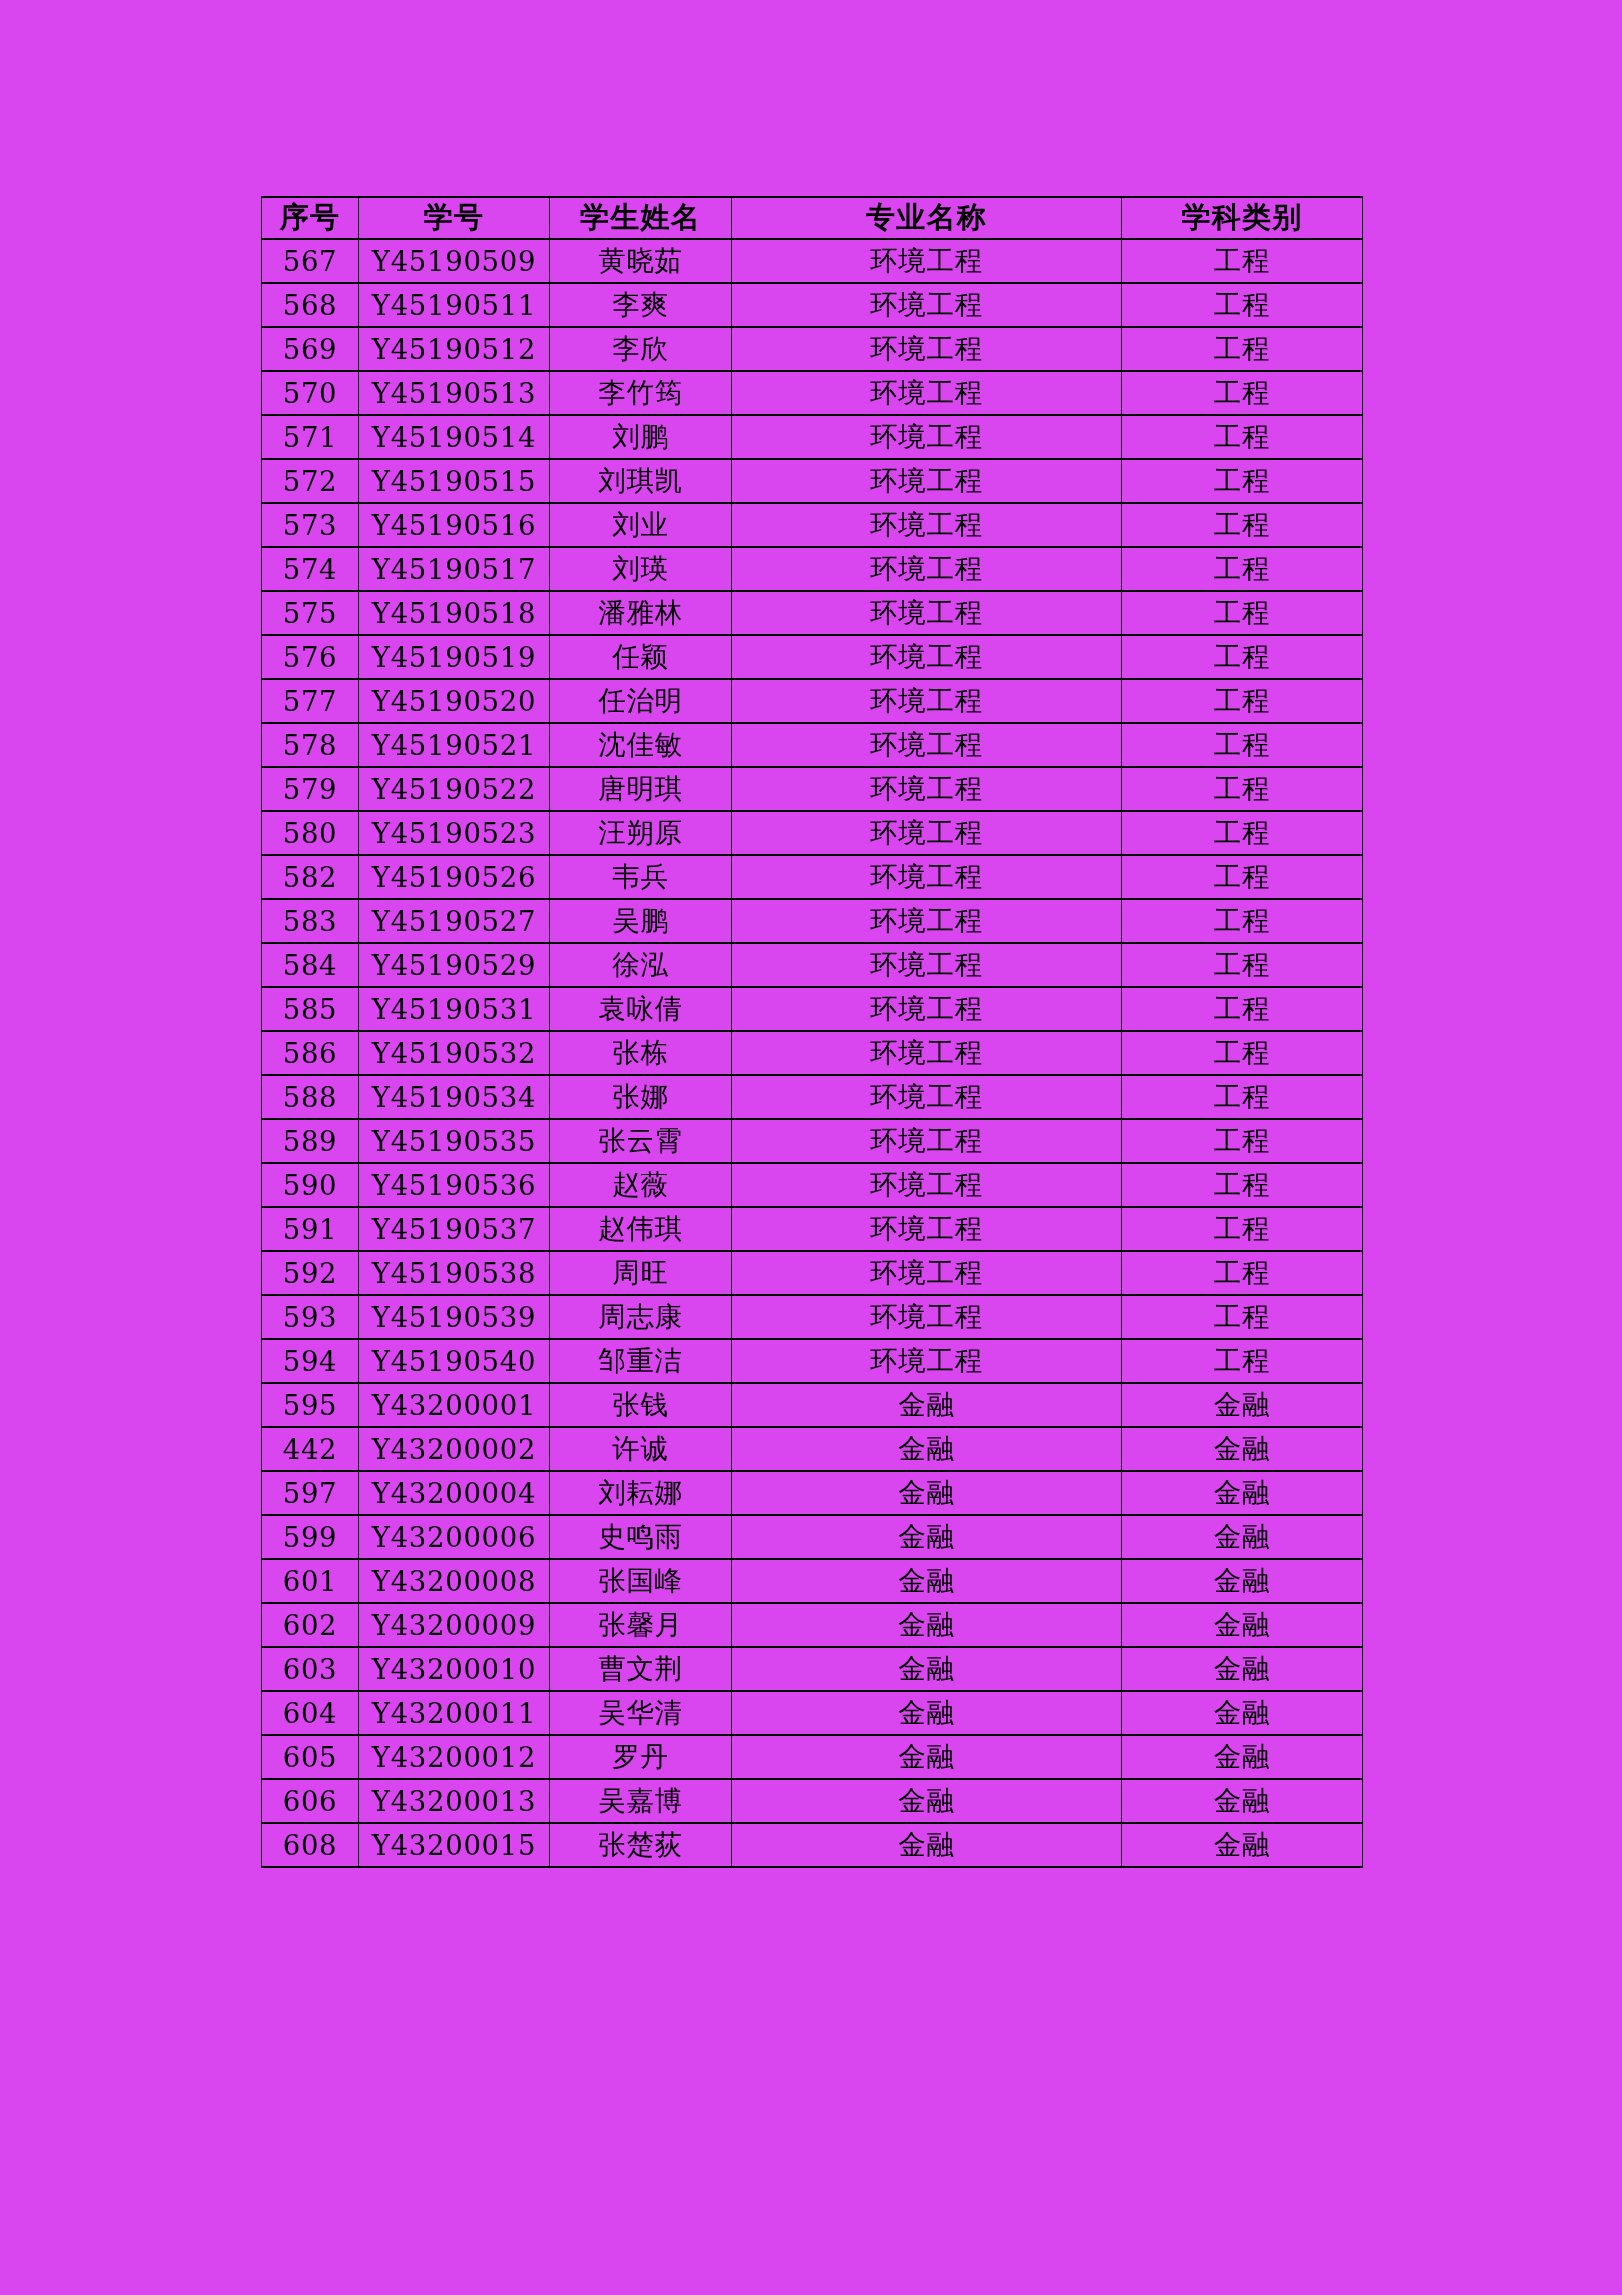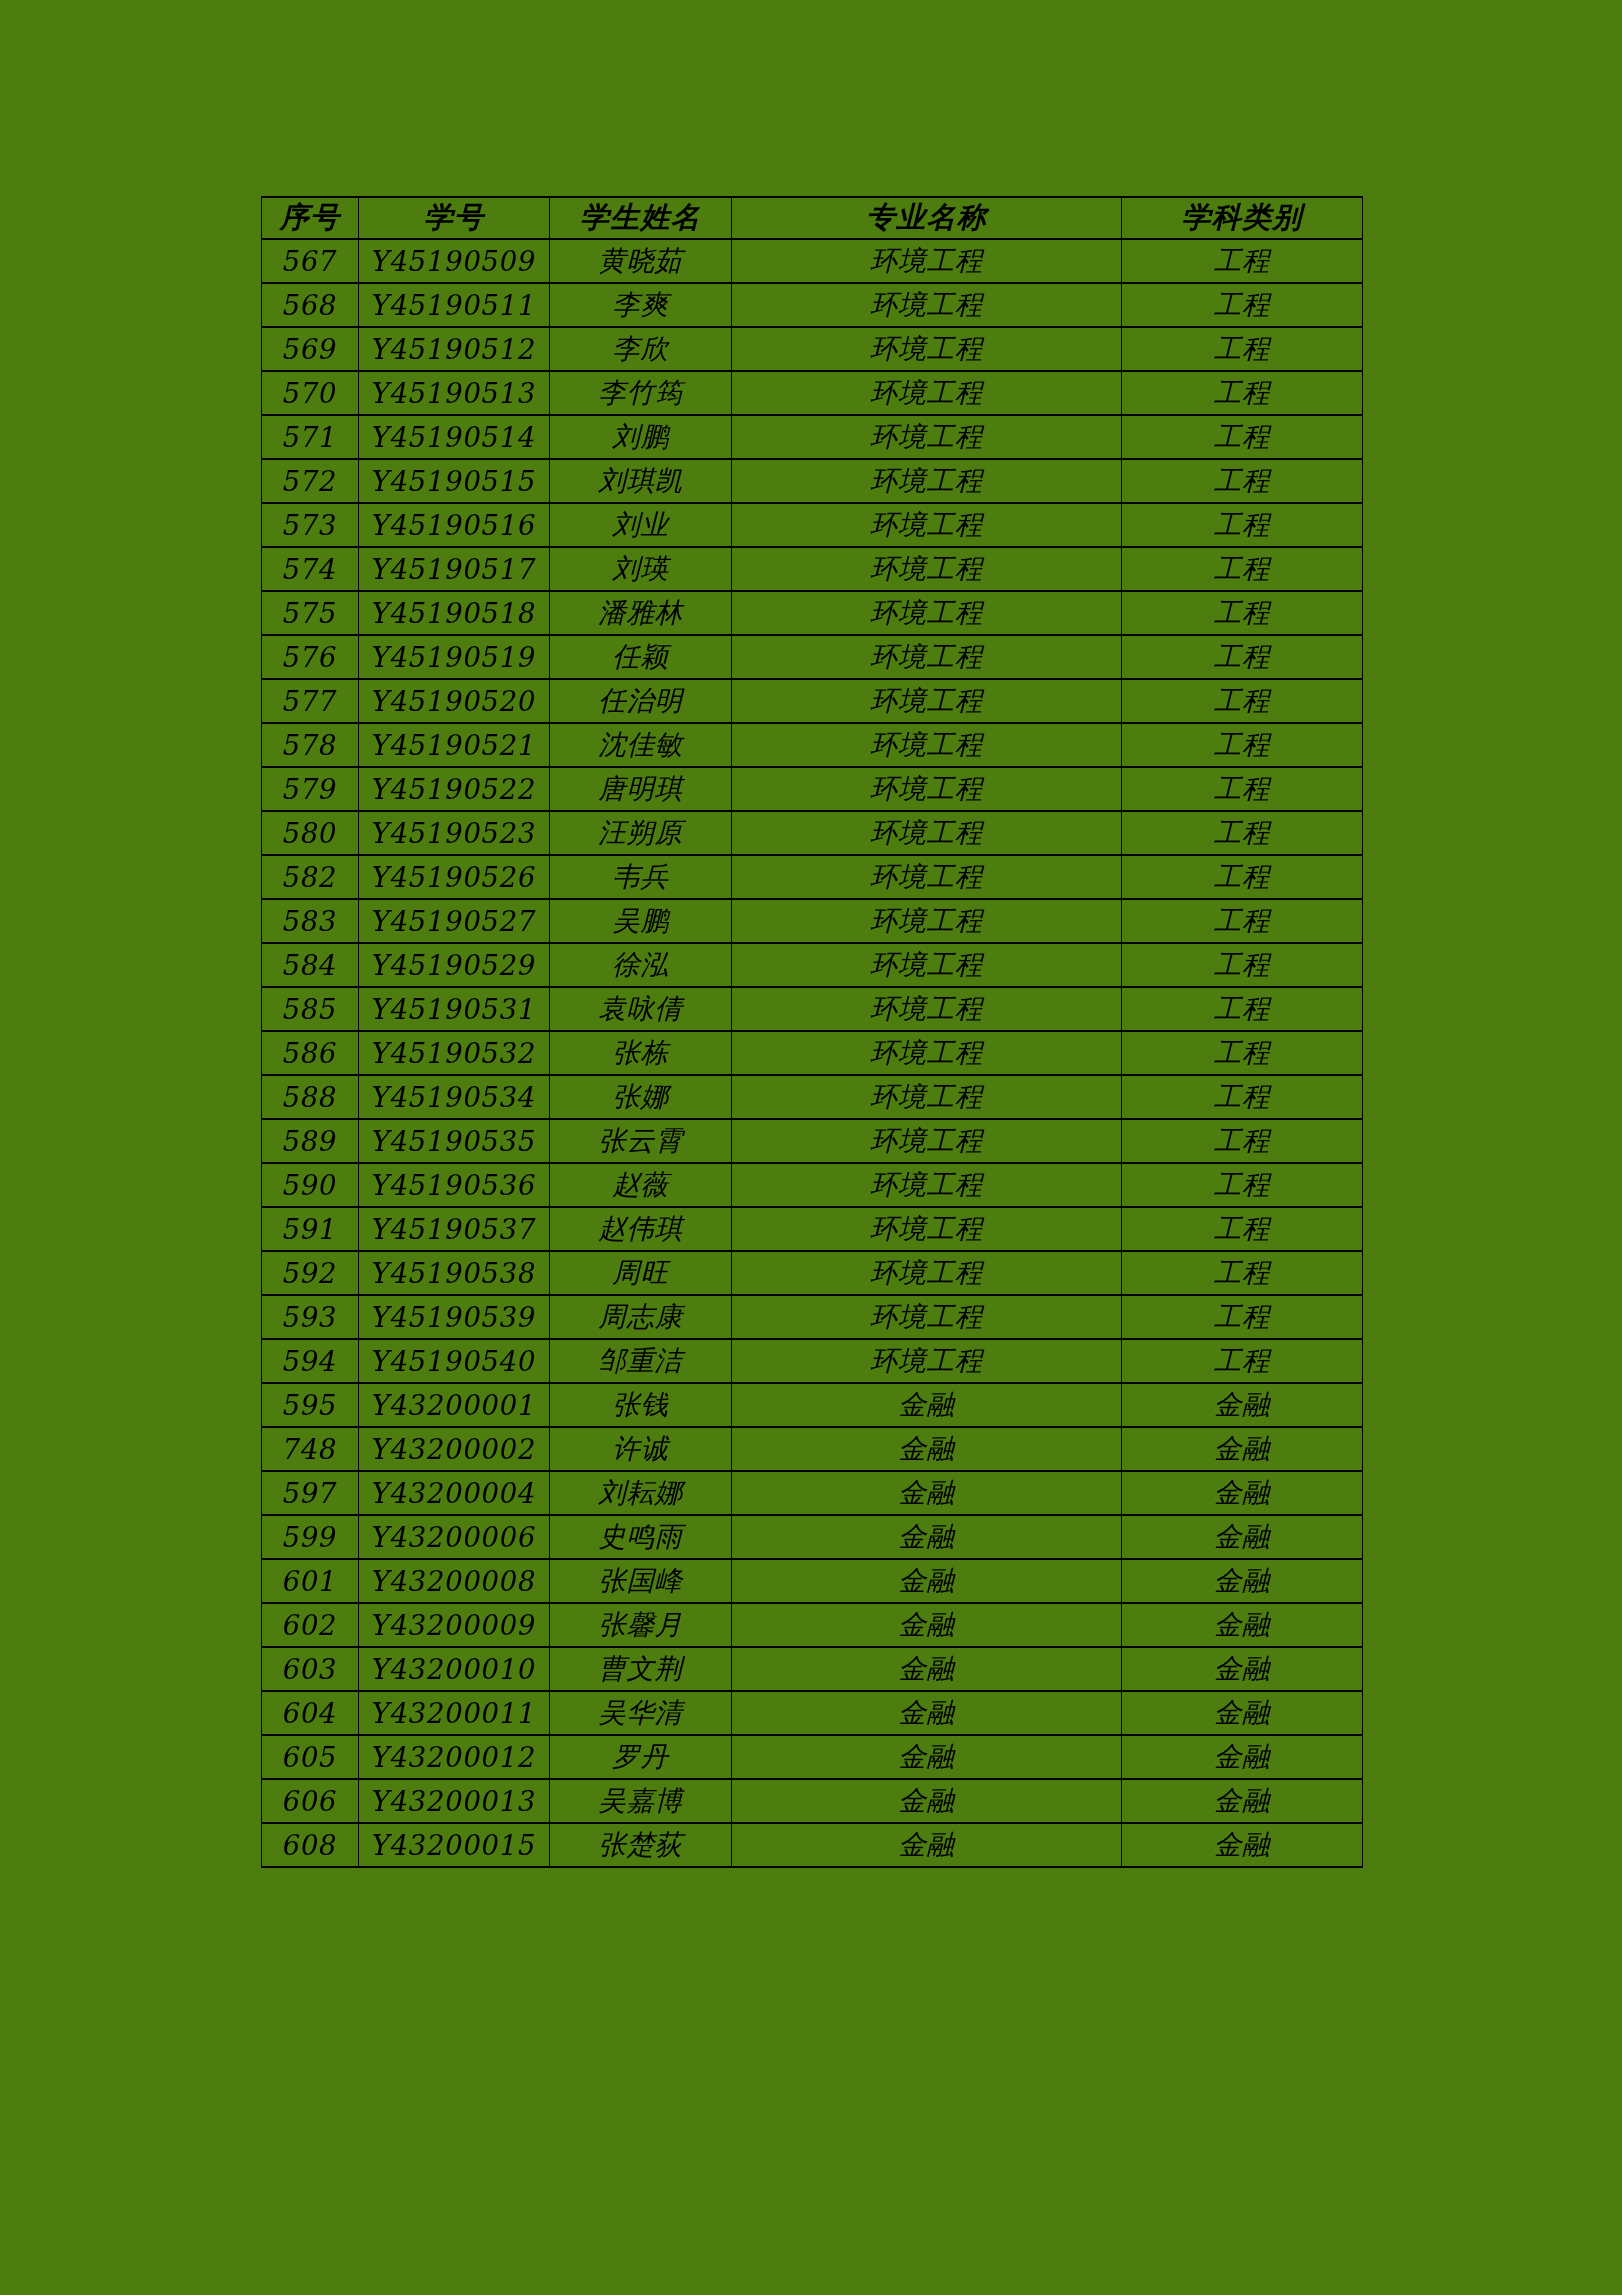--- a/index.html
+++ b/index.html
@@ -7,22 +7,21 @@
   body {
     width: 1623px;
     height: 2295px;
     position: relative;
     font-family: "DejaVu Serif", "Liberation Serif", serif;
     color: #000000;
   }
   .page {
     position: absolute;
     inset: 0;
-    background: #4d7c0f;
-    font-style: italic;
+    background: #d946ef;
   }
   table.roster {
     position: absolute;
     left: 261px;
     top: 196px;
     width: 1101px;
     border-collapse: collapse;
     table-layout: fixed;
   }
   table.roster th, table.roster td {
@@ -258,21 +257,21 @@
     <td>工程</td>
   </tr>
         <tr>
     <td>595</td>
     <td>Y43200001</td>
     <td>张钱</td>
     <td>金融</td>
     <td>金融</td>
   </tr>
         <tr>
-    <td>748</td>
+    <td>442</td>
     <td>Y43200002</td>
     <td>许诚</td>
     <td>金融</td>
     <td>金融</td>
   </tr>
         <tr>
     <td>597</td>
     <td>Y43200004</td>
     <td>刘耘娜</td>
     <td>金融</td>

